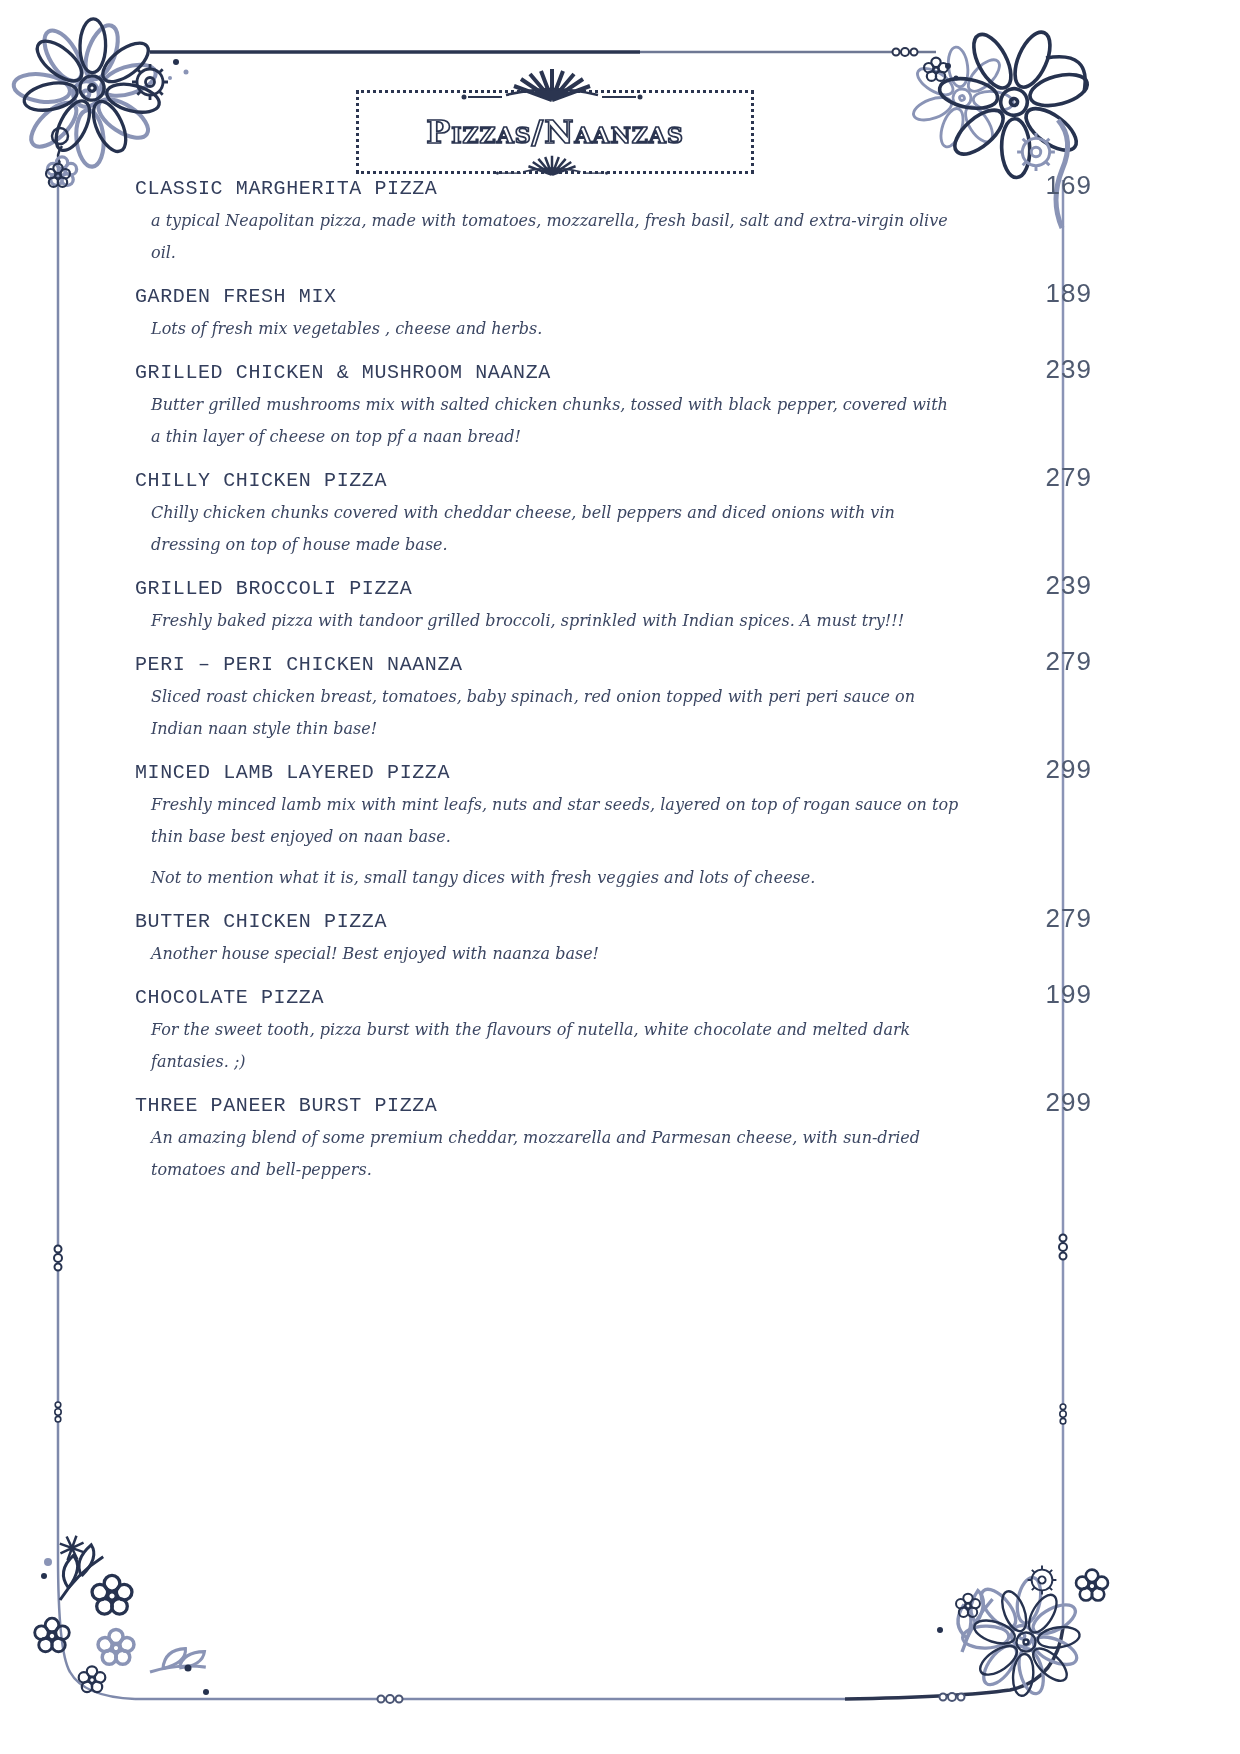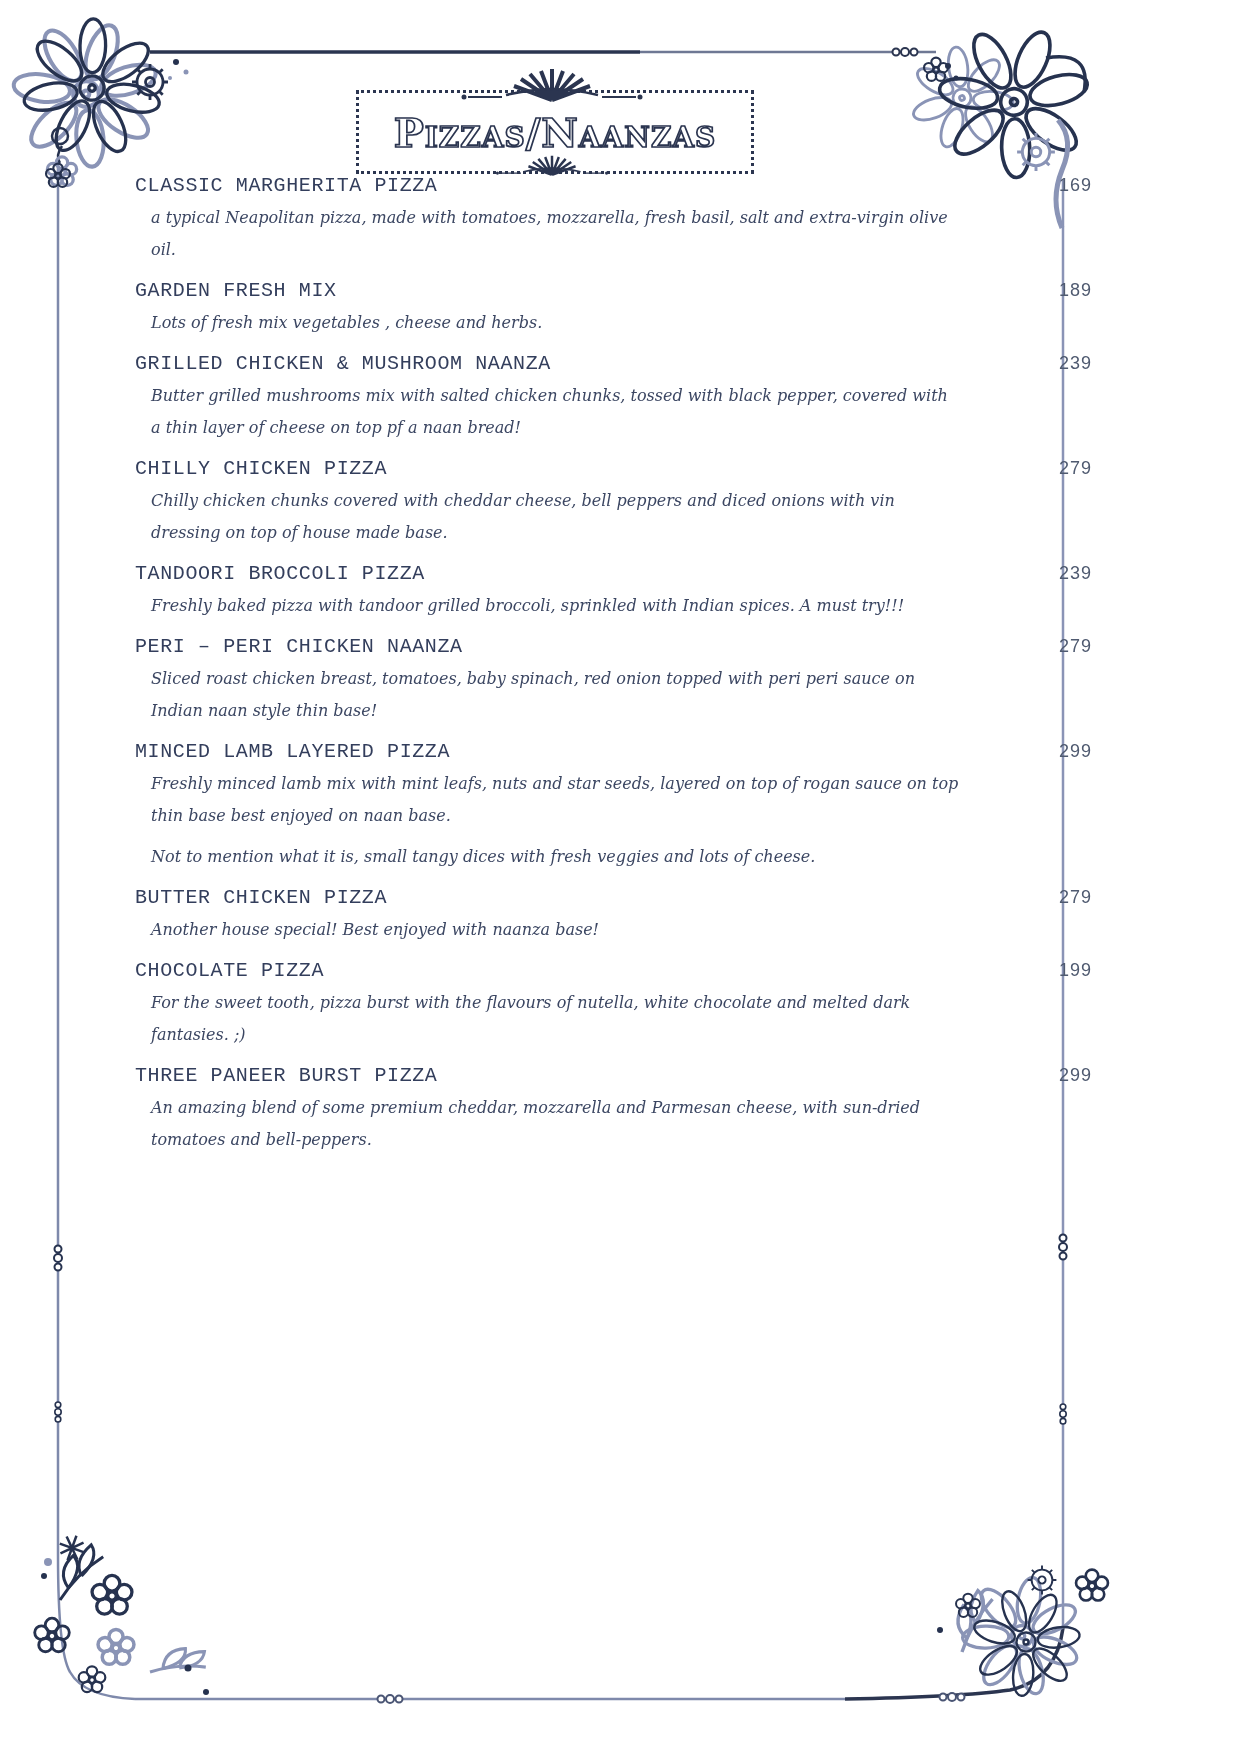--- a/index.html
+++ b/index.html
@@ -4,31 +4,31 @@
 <style>
   html,body{margin:0;padding:0;background:#ffffff;}
   .page{position:relative;width:1240px;height:1754px;background:#ffffff;overflow:hidden;
         font-family:"Liberation Sans",sans-serif;}
   .frame{position:absolute;left:0;top:0;pointer-events:none;}
 
   
   .title-box{position:absolute;left:356px;top:90px;width:392px;height:78px;
              border:3px dotted #2b3550;display:flex;align-items:center;justify-content:center;}
   .title-text{font-family:"DejaVu Serif","Liberation Serif",serif;
-              font-variant:small-caps;font-weight:700;font-size:40px;letter-spacing:1px;
+              font-variant:small-caps;font-weight:700;font-size:32px;letter-spacing:1px;
               color:#ffffff;-webkit-text-stroke:1.7px #2b3550;
               text-shadow:0 0 1px #2b3550;white-space:nowrap;}
 
   
   .menu{position:absolute;left:135px;top:170px;width:957px;}
   .item{margin-bottom:9px;}
   .head{display:flex;justify-content:space-between;align-items:baseline;line-height:30px;}
   .name{font-family:"Liberation Mono","DejaVu Sans Mono",monospace;
         font-size:20px;letter-spacing:0.6px;color:#333e5c;}
-  .price{font-family:"Liberation Sans",sans-serif;font-size:18px;letter-spacing:1px;color:#4f5a70;}
+  .price{font-family:"Liberation Sans",sans-serif;font-size:26px;letter-spacing:1px;color:#4f5a70;}
   .desc{font-family:"DejaVu Serif","Liberation Serif",serif;font-style:italic;
         font-size:16px;line-height:32px;color:#3b4662;margin:1px 0 0 16px;width:810px;}
 </style>
 </head>
 <body>
 
 <div class="page">
 
   <svg class="frame" width="1240" height="1754" viewBox="0 0 1240 1754" aria-hidden="true">
     <defs>
@@ -173,21 +173,21 @@
       </div>
       <div class="item">
         <div class="head">
           <span class="name">CHILLY CHICKEN PIZZA</span>
           <span class="price">279</span>
         </div>
         <div class="desc">Chilly chicken chunks covered with cheddar cheese, bell peppers and diced onions with vin dressing on top of house made base.</div>
       </div>
       <div class="item">
         <div class="head">
-          <span class="name">TANDOORI BROCCOLI PIZZA</span>
+          <span class="name">GRILLED BROCCOLI PIZZA</span>
           <span class="price">239</span>
         </div>
         <div class="desc">Freshly baked pizza with tandoor grilled broccoli, sprinkled with Indian spices. A must try!!!</div>
       </div>
       <div class="item">
         <div class="head">
           <span class="name">PERI – PERI CHICKEN NAANZA</span>
           <span class="price">279</span>
         </div>
         <div class="desc">Sliced roast chicken breast, tomatoes, baby spinach, red onion topped with peri peri sauce on Indian naan style thin base!</div>

